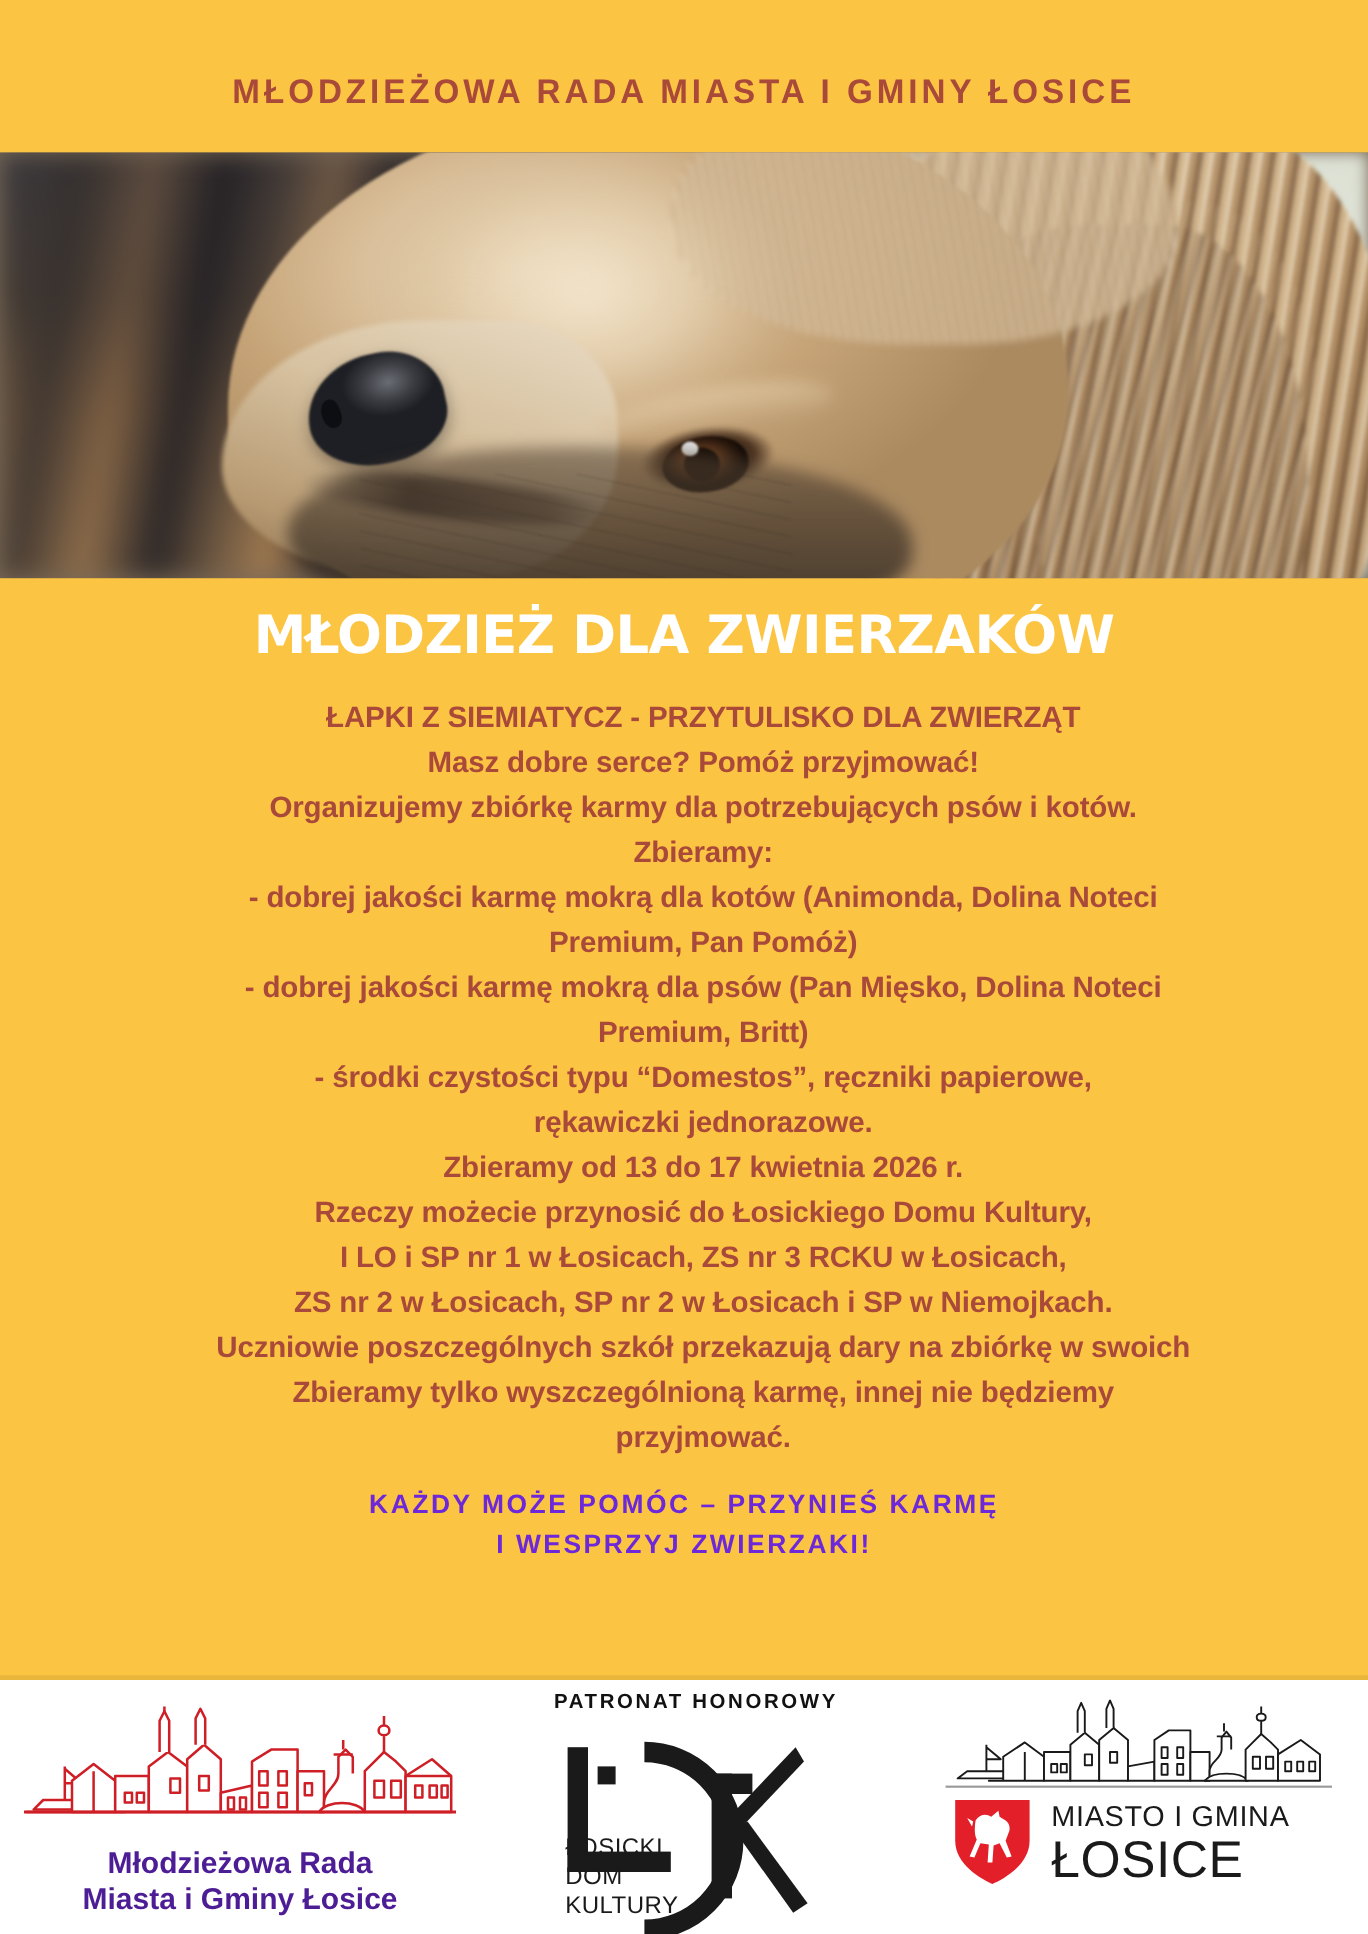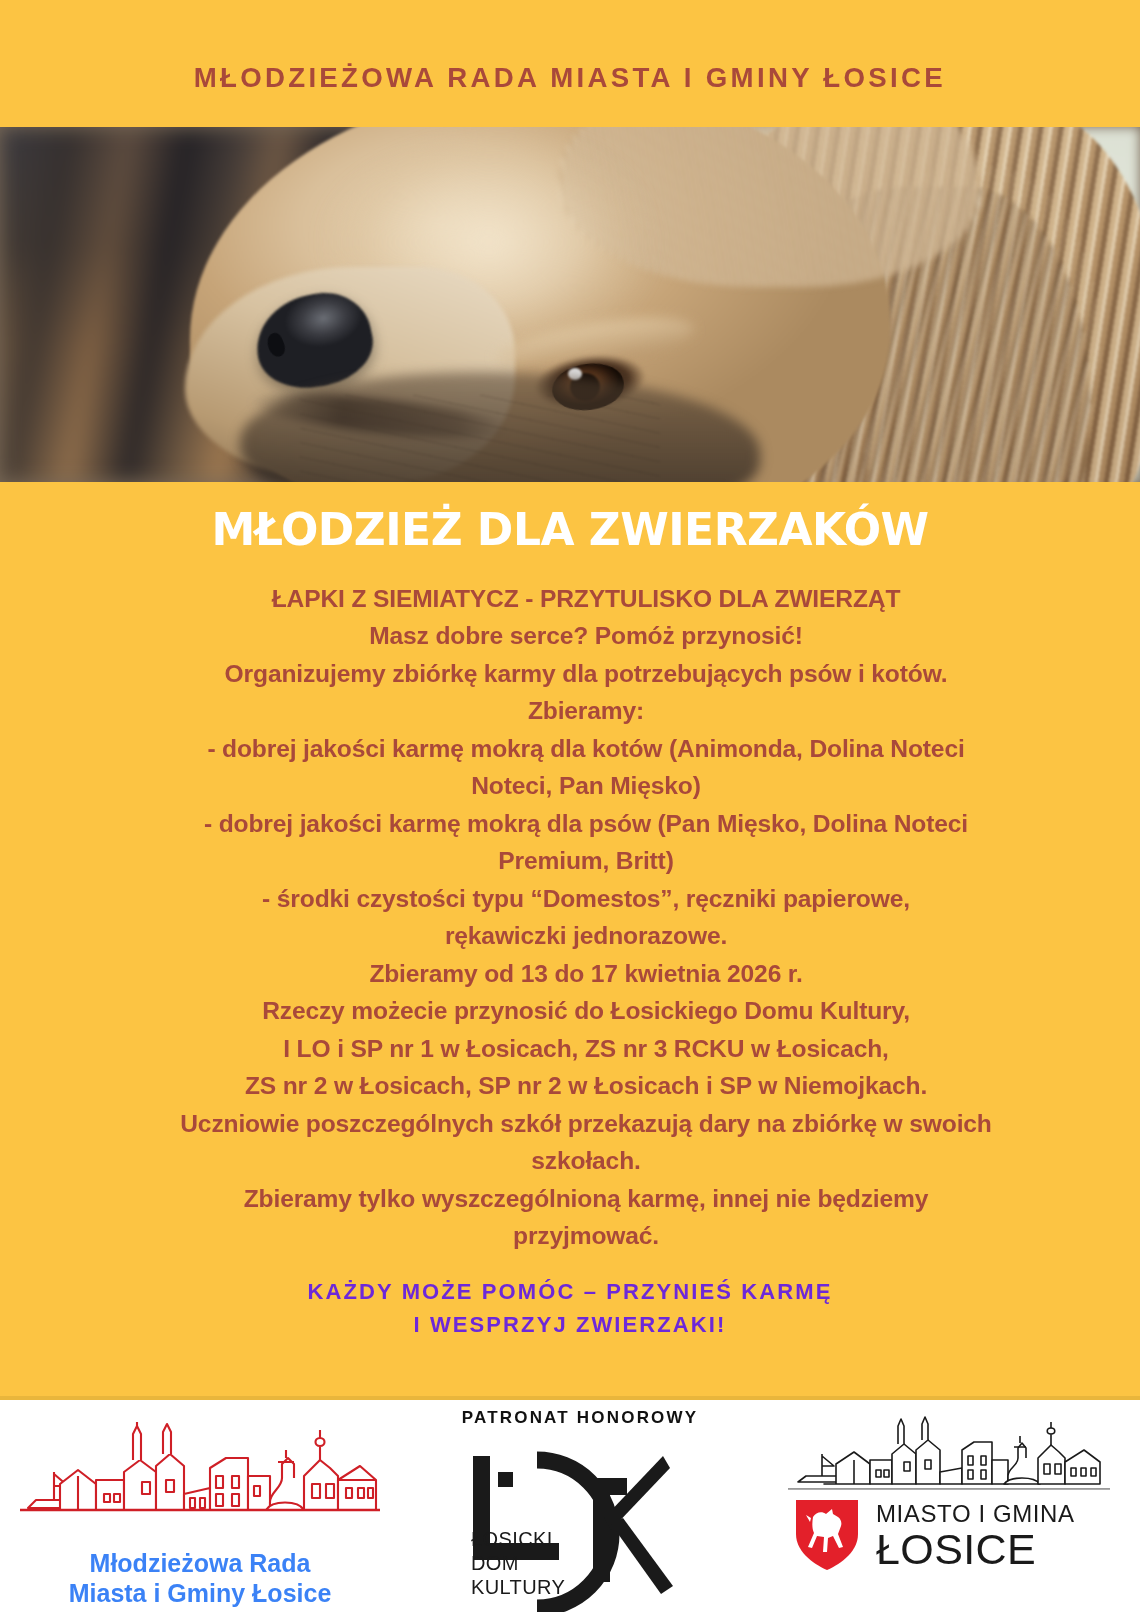--- a/index.html
+++ b/index.html
@@ -347,23 +347,23 @@
     letter-spacing: 2.2px;
     color: #111111;
     margin-bottom: 6px;
     text-align: center;
   }
   .logo-caption-red {
     font-family: "Liberation Sans", sans-serif;
     font-weight: bold;
     font-size: 25px;
     line-height: 30px;
-    color: #3b82f6;
+    color: #4c1d95;
     text-align: center;
-    margin-top: 16px;
+    margin-top: 6px;
   }
   svg { display: block; }
 </style>
 </head>
 <body>
 
 <div class="poster">
 
   <div class="header-band">
     <div class="header-title">MŁODZIEŻOWA RADA MIASTA I GMINY ŁOSICE</div>
@@ -393,35 +393,34 @@
       <div class="chest"></div>
     </div>
   </div>
 
   <div class="content-band">
 
     <h1 class="main-title">MŁODZIEŻ DLA ZWIERZAKÓW</h1>
 
     <div class="body-text">
       <div>ŁAPKI Z SIEMIATYCZ - PRZYTULISKO DLA ZWIERZĄT</div>
-      <div>Masz dobre serce? Pomóż przynosić!</div>
+      <div>Masz dobre serce? Pomóż przyjmować!</div>
       <div>Organizujemy zbiórkę karmy dla potrzebujących psów i kotów.</div>
       <div>Zbieramy:</div>
       <div>- dobrej jakości karmę mokrą dla kotów (Animonda, Dolina Noteci</div>
-      <div>Noteci, Pan Mięsko)</div>
+      <div>Premium, Pan Pomóż)</div>
       <div>- dobrej jakości karmę mokrą dla psów (Pan Mięsko, Dolina Noteci</div>
       <div>Premium, Britt)</div>
       <div>- środki czystości typu “Domestos”, ręczniki papierowe,</div>
       <div>rękawiczki jednorazowe.</div>
       <div>Zbieramy od 13 do 17 kwietnia 2026 r.</div>
       <div>Rzeczy możecie przynosić do Łosickiego Domu Kultury,</div>
       <div>I LO i SP nr 1 w Łosicach, ZS nr 3 RCKU w Łosicach,</div>
       <div>ZS nr 2 w Łosicach, SP nr 2 w Łosicach i SP w Niemojkach.</div>
       <div>Uczniowie poszczególnych szkół przekazują dary na zbiórkę w swoich</div>
-      <div>szkołach.</div>
       <div>Zbieramy tylko wyszczególnioną karmę, innej nie będziemy</div>
       <div>przyjmować.</div>
     </div>
 
     <div class="cta">
       <div>KAŻDY MOŻE POMÓC – PRZYNIEŚ KARMĘ</div>
       <div>I WESPRZYJ ZWIERZAKI!</div>
     </div>
 
     <div class="band-rule"></div>

